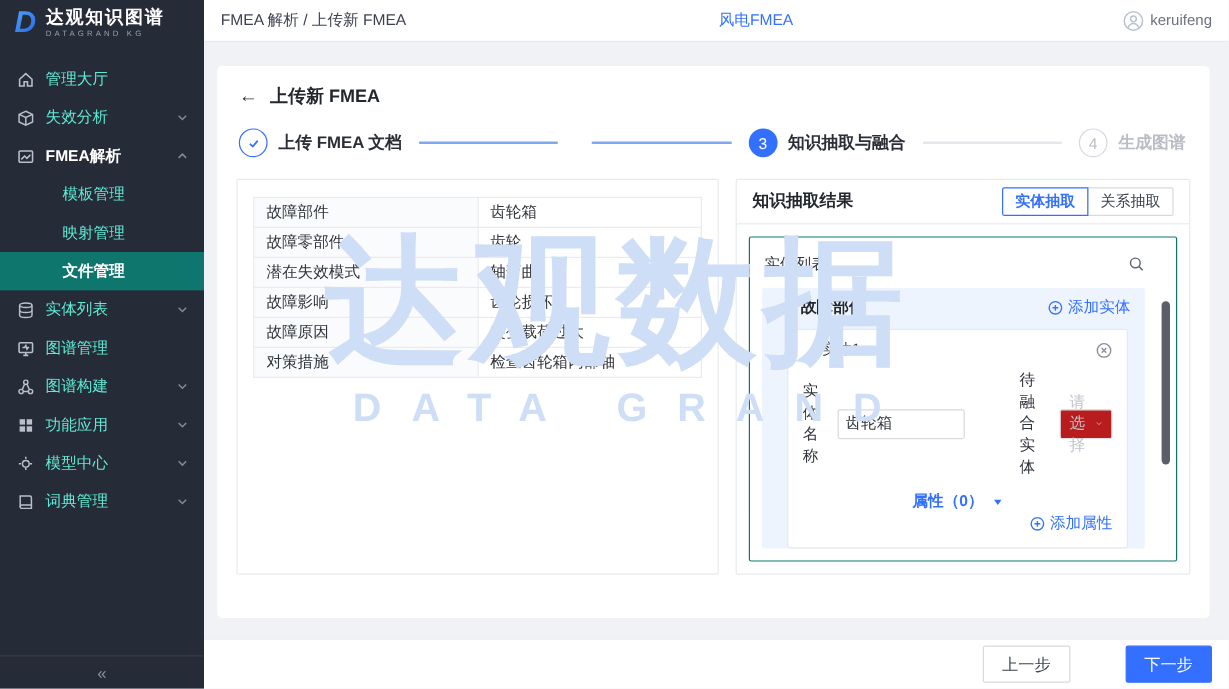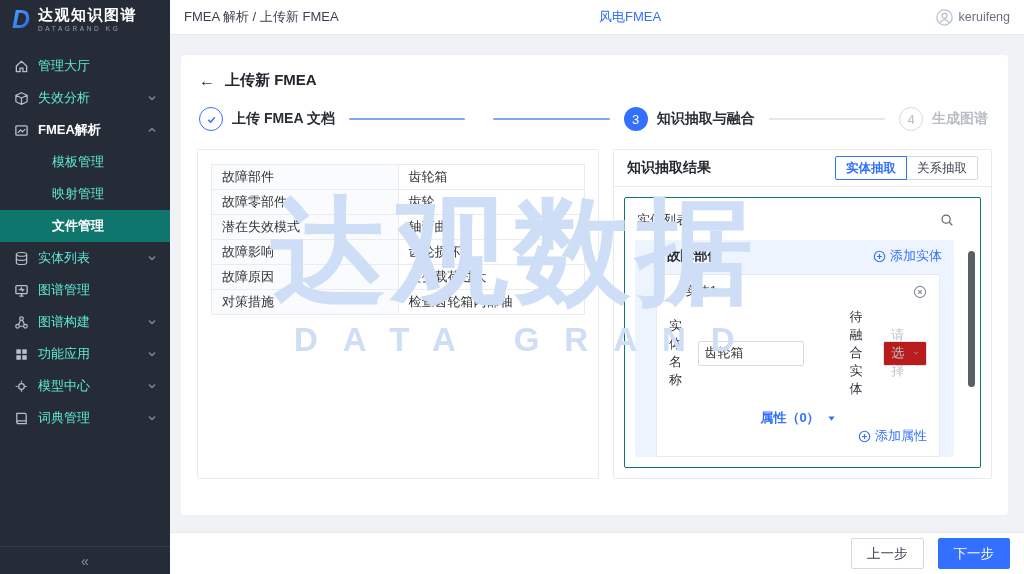--- a/index.html
+++ b/index.html
@@ -101,21 +101,21 @@
   .attrs-toggle svg { width:9px; height:9px; }
   .scrollbar { position:absolute; right:5px; top:53px; width:7px; height:136px; background:#5a5e66; border-radius:4px; cursor:grab; }
 
   
   .wm { position:absolute; left:88px; top:138px; z-index:10; pointer-events:none; color:#cddef6; text-align:center; white-space:nowrap; }
   .wm1 { font-size:116px; font-weight:700; letter-spacing:6px; line-height:1; }
   .wm2 { font-size:33px; font-weight:700; letter-spacing:25px; margin-top:12px; padding-left:25px; }
 
   
   .footer { position:absolute; left:170px; right:0; bottom:0; height:42px; background:#fff; border-top:1px solid #e8e8e8; display:flex; align-items:center; justify-content:flex-end; gap:14px; padding-right:14px; z-index:15; }
-  .btn { height:31px; min-width:66px; border-radius:2px; font-size:13.5px; display:flex; align-items:center; justify-content:center; padding:0 15px; cursor:pointer; font-family:inherit; }
+  .btn { height:31px; min-width:66px; border-radius:2px; font-size:13.5px; display:flex; align-items:center; justify-content:center; padding:0 15px; cursor:pointer; font-family:inherit;margin-left:32px; }
   .btn.ghost { background:#fff; border:1px solid #d9d9d9; color:#3c4250; }
   .btn.primary { background:#3370ff; border:1px solid #3370ff; color:#fff; }
 </style>
 </head>
 <body>
 
 <div class="sidebar">
   <div class="logo-row">
     <span class="logo-d">D</span>
     <span>

